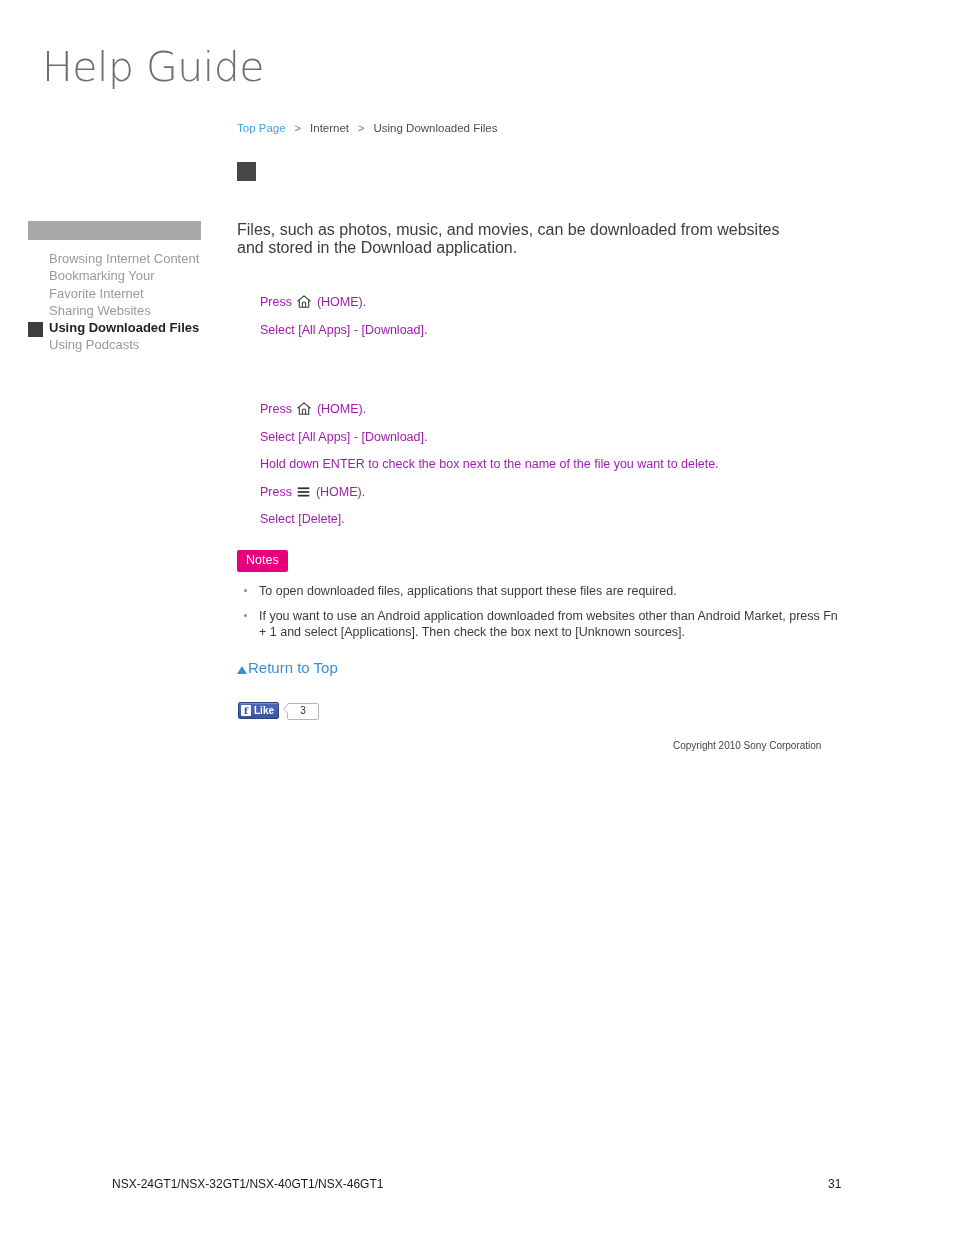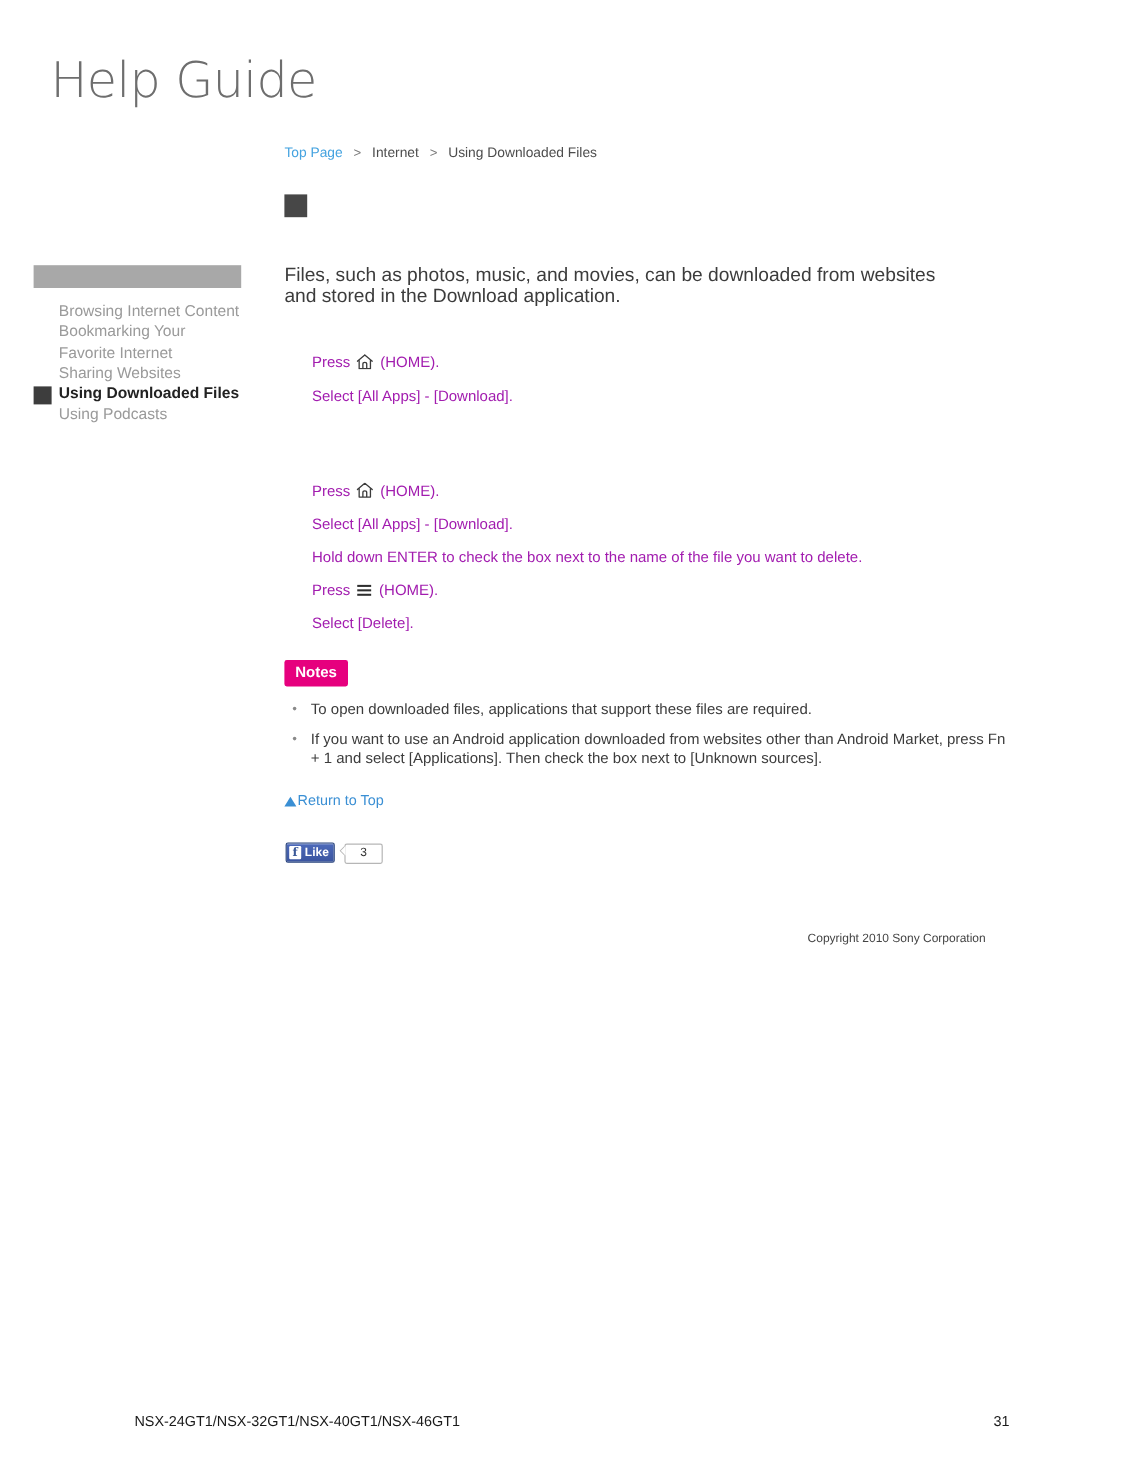--- a/index.html
+++ b/index.html
@@ -159,21 +159,20 @@
     position: absolute;
     left: 0px;
     top: 550px;
     background: #e6007e;
     color: #ffffff;
     font-size: 12.5px;
     line-height: 13px;
     padding: 4px 9px 5px 9px;
     border-radius: 2px;
     display: inline-block;
-    font-weight: bold;
   }
   .notes-list {
     position: absolute;
     left: 4px;
     top: 583px;
     width: 600px;
     margin: 0;
     padding: 0;
     list-style: none;
   }
@@ -193,21 +192,21 @@
     height: 3px;
     background: #8a8a8a;
     border-radius: 50%;
   }
 
   
   .return-top {
     position: absolute;
     left: 0px;
     top: 660px;
-    font-size: 12px;
+    font-size: 15px;
     line-height: 15px;
     color: #3a8fd4;
     text-decoration: none;
     white-space: nowrap;
   }
   .return-top .tri {
     display: inline-block;
     width: 0;
     height: 0;
     border-left: 5px solid transparent;
@@ -292,21 +291,21 @@
     height: 0;
     border-top: 4px solid transparent;
     border-bottom: 4px solid transparent;
     border-right: 4px solid #ffffff;
   }
 
   
   .copyright {
     position: absolute;
     left: 436px;
-    top: 776px;
+    top: 739px;
     font-size: 10px;
     line-height: 13px;
     color: #444444;
     white-space: nowrap;
   }
 
   
   .page-footer-left {
     position: absolute;
     left: 112px;

